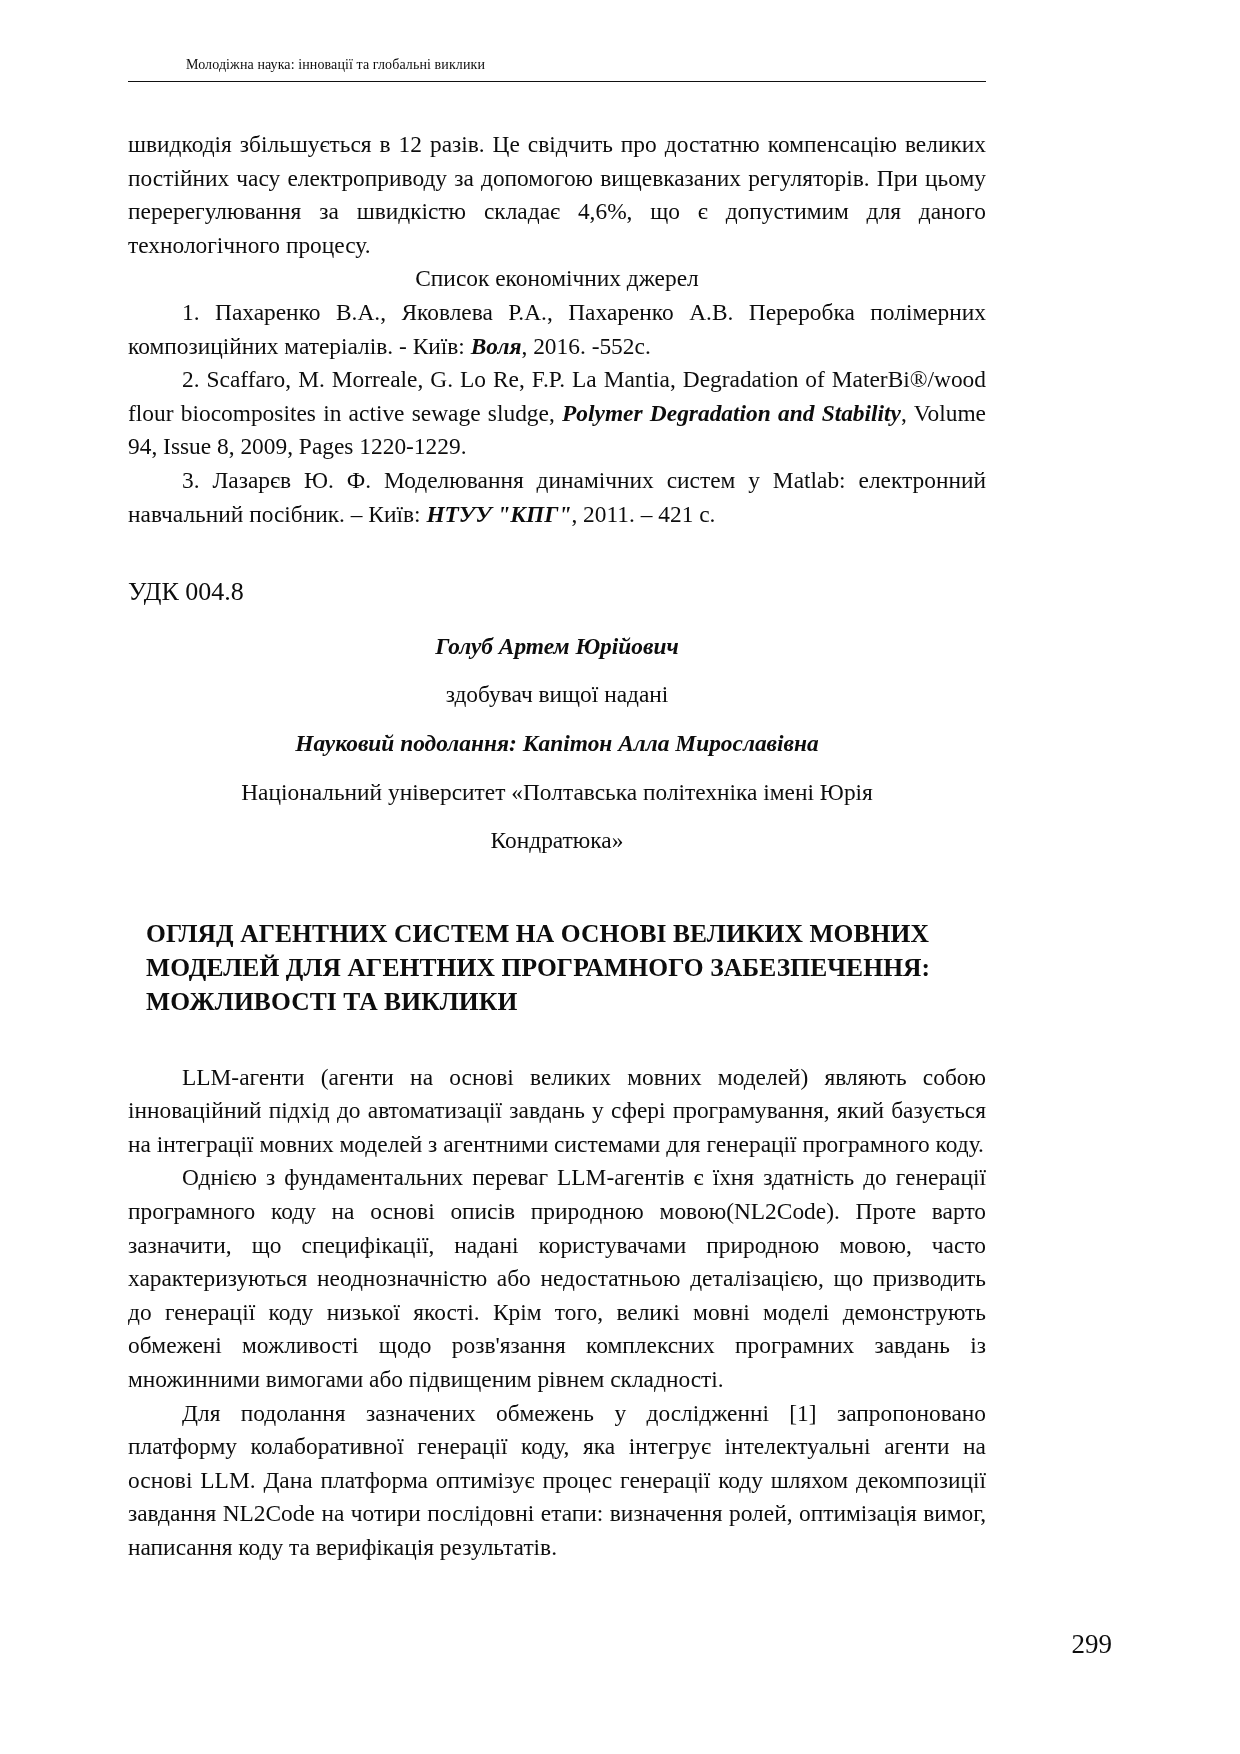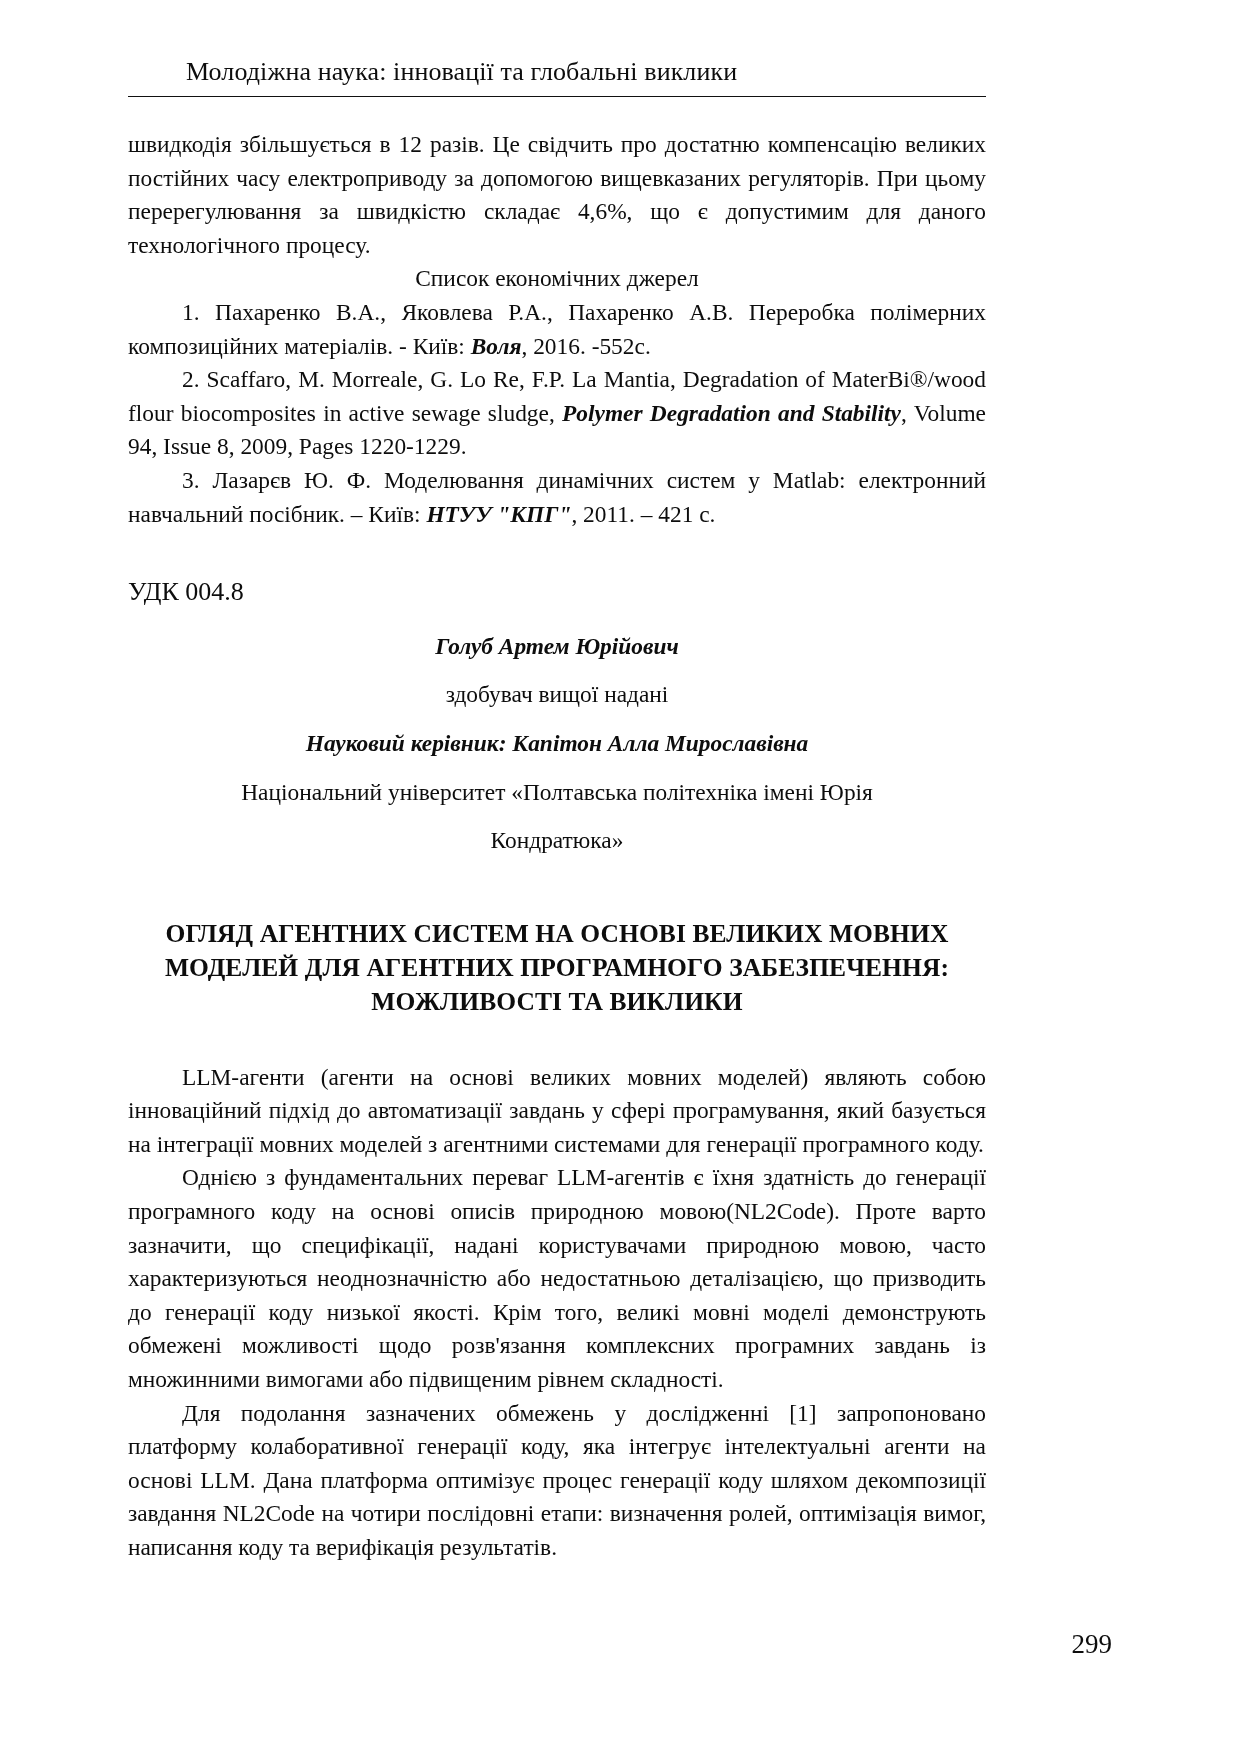--- a/index.html
+++ b/index.html
@@ -20,21 +20,21 @@
 
   
   .running-head {
     position: absolute;
     left: 128px;
     top: 56px;
     width: 858px;
   }
   .running-head .rh-text {
     display: block;
-    font-size: 26px;
+    font-size: 14px;
     letter-spacing: 0.1px;
     padding-left: 58px;
     line-height: 1.25;
     white-space: nowrap;
   }
   .running-head .rh-rule {
     display: block;
     margin-top: 7px;
     border-bottom: 1.6px solid #111;
     width: 100%;
@@ -85,21 +85,20 @@
     font-size: 24px;
   }
 
   .gap-before-title { height: 44px; }
 
   h1.article-title {
     margin: 0;
     font-size: 25.5px;
     line-height: 34px;
     font-weight: bold;
-    text-align: center;
     letter-spacing: 0.1px;
     padding: 0 18px;
   }
   h1.article-title .tline { display: block; white-space: nowrap; }
 
   .gap-after-title { height: 42px; }
 
   
   .folio {
     position: absolute;
@@ -133,21 +132,21 @@
 
     <div class="gap-udk"></div>
 
     <p class="udk">УДК 004.8</p>
 
     <div class="gap-after-udk"></div>
 
     <div class="author-block">
       <p class="author-name">Голуб Артем Юрійович</p>
       <p>здобувач вищої надані</p>
-      <p><span class="it">Науковий керівник:</span><span>&nbsp;</span><span class="bi">Капітон Алла Мирославівна</span></p>
+      <p><span class="it">Науковий подолання:</span><span>&nbsp;</span><span class="bi">Капітон Алла Мирославівна</span></p>
       <p>Національний університет «Полтавська політехніка імені Юрія</p>
       <p>Кондратюка»</p>
     </div>
 
     <div class="gap-before-title"></div>
 
     <h1 class="article-title">
       <span class="tline">ОГЛЯД АГЕНТНИХ СИСТЕМ НА ОСНОВІ ВЕЛИКИХ МОВНИХ</span>
       <span class="tline">МОДЕЛЕЙ ДЛЯ АГЕНТНИХ ПРОГРАМНОГО ЗАБЕЗПЕЧЕННЯ:</span>
       <span class="tline">МОЖЛИВОСТІ ТА ВИКЛИКИ</span>

